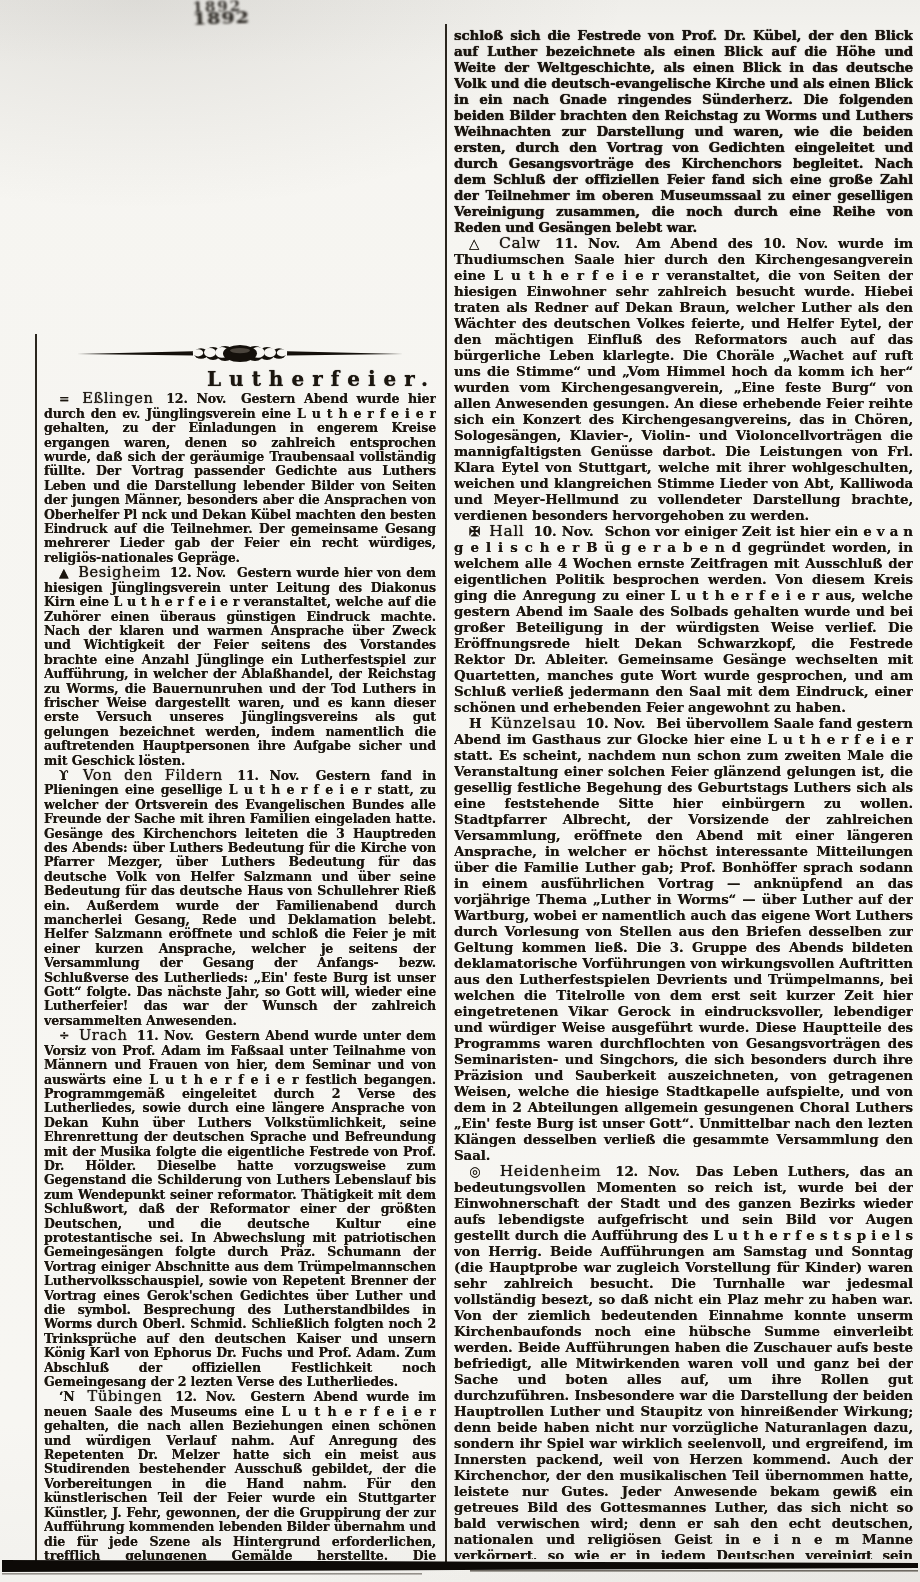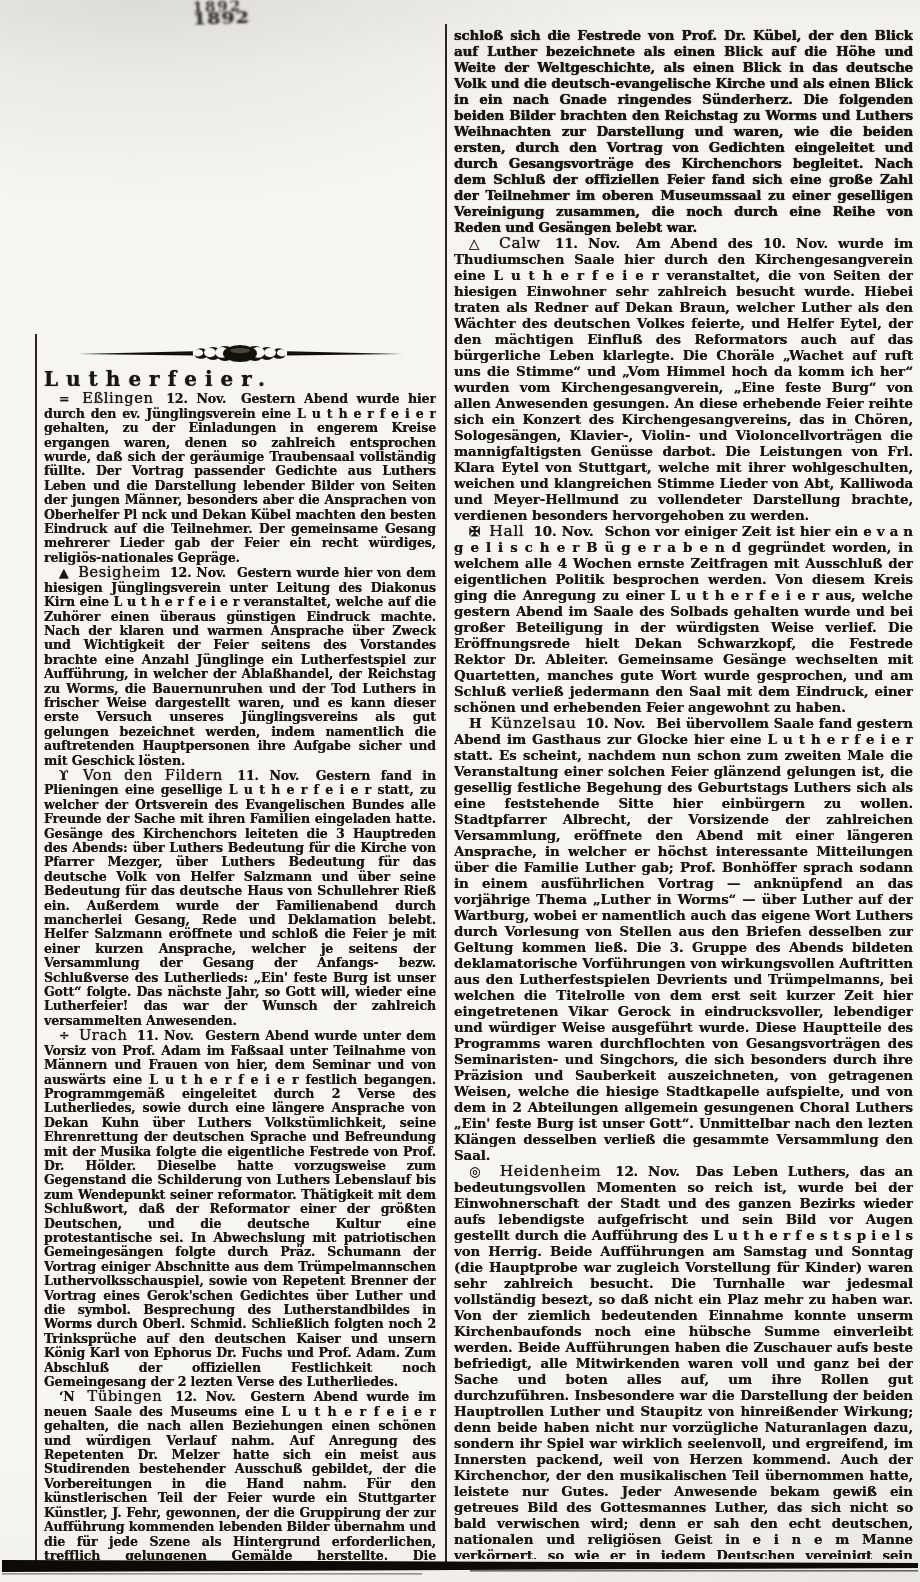--- a/index.html
+++ b/index.html
@@ -15,21 +15,21 @@
   .col{position:absolute;overflow:hidden;text-align:justify;font-weight:700;}
   .col p{margin:0;text-indent:15px;text-shadow:0 0 .4px rgba(25,18,10,.8);}
   .col p.cont{text-indent:0;}
   .left-col{left:44px;top:338px;width:392px;height:1222px;font-size:12.6px;line-height:14.4px;letter-spacing:-.15px;}
   .right-col{left:454px;top:27px;width:459px;height:1532px;font-size:13.4px;line-height:16px;letter-spacing:-.1px;}
   .right-col p.smudged{text-shadow:0 0 .9px rgba(15,10,5,.95), .3px 0 .4px rgba(15,10,5,.6);}
   .sigil{font-weight:700;padding-right:4px;}
   .town{font-weight:400;font-size:1.16em;letter-spacing:.6px;padding-right:4px;text-shadow:0 0 .9px rgba(15,10,5,.95);}
   .adate{padding-right:6px;}
   h1.section-title{
-    margin:4px 0 5px 0;text-align:left;text-indent:0;
+    margin:4px 0 5px 0;text-align:right;text-indent:0;
     font-size:20px;font-weight:700;letter-spacing:8px;
     text-shadow:0 0 .8px rgba(15,10,5,.9);
   }
   .ornament{text-align:center;height:26px;padding-top:4px;}
   .vrule{position:absolute;background:#2b261f;width:2px;}
   .rule-left{left:35px;top:334px;height:1228px;}
   .rule-mid{left:445px;top:24px;height:1538px;}
   .bottom-bar{position:absolute;left:0;top:1556px;width:920px;height:24px;}
   .stamp{
     position:absolute;left:193px;top:0px;width:90px;height:42px;

